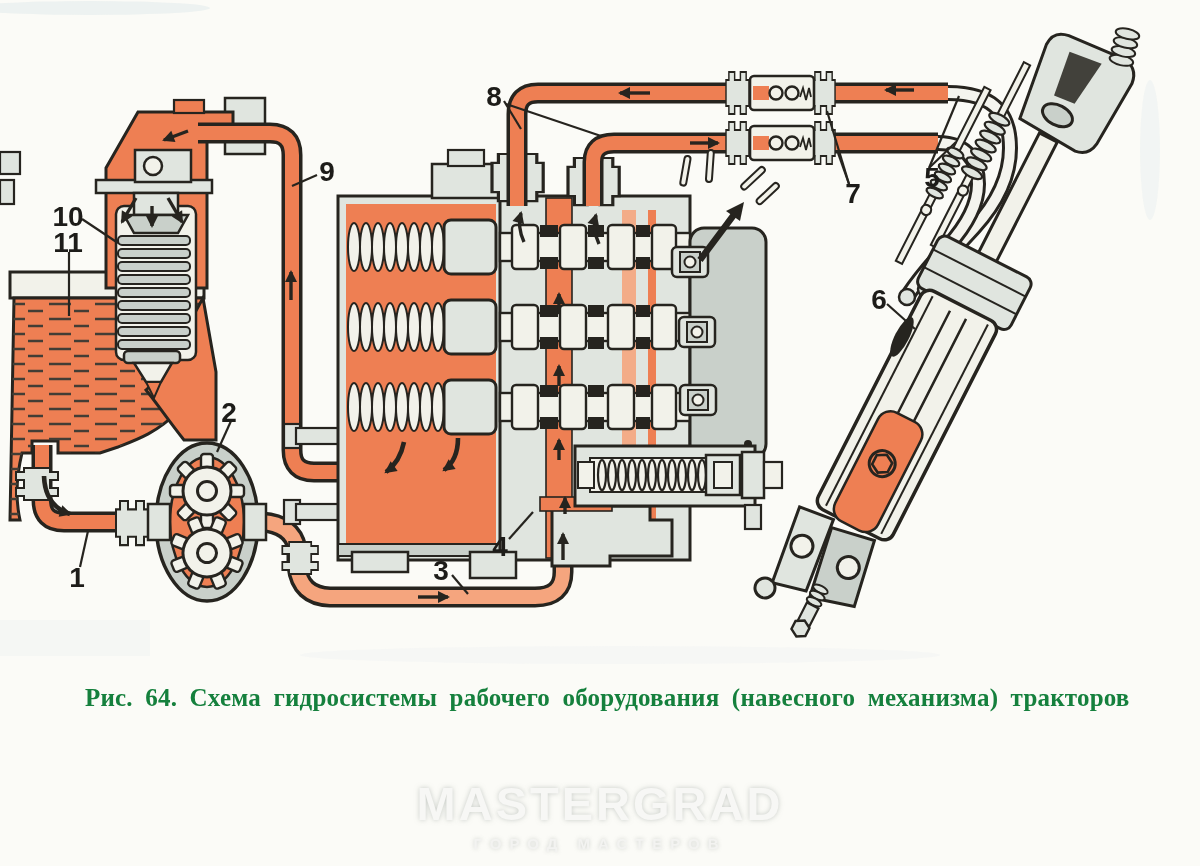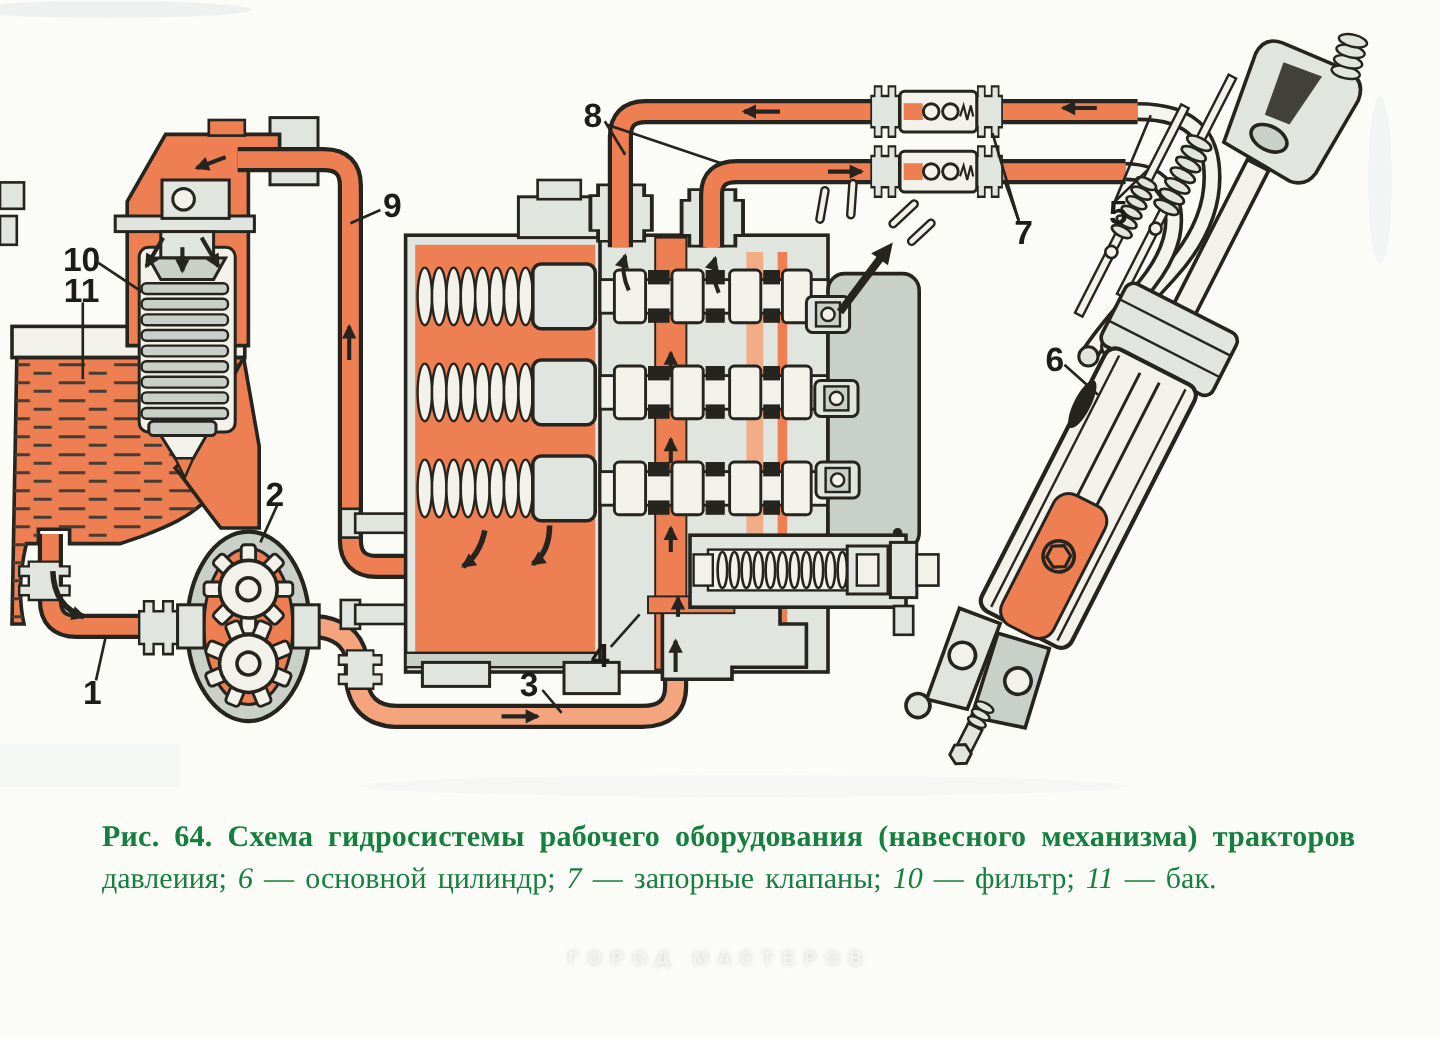--- a/index.html
+++ b/index.html
@@ -26,21 +26,21 @@
   .ldr{stroke:var(--c-outline,#26241f);stroke-width:2.2;}
   .lbl{font:700 28px "Liberation Sans",sans-serif;fill:#1d1c19;text-anchor:middle;}
   .caption{position:absolute;left:85px;top:684px;width:1112px;color:#15803d;
            font-family:Liberation Serif, serif;}
   .cap-title{font-size:25px;font-weight:700;letter-spacing:.2px;word-spacing:6px;white-space:nowrap;}
   .cap-line{font-size:25px;font-weight:400;margin-top:7px;word-spacing:3px;white-space:nowrap;}
   .it{font-style:italic;}
   .wm{position:absolute;left:0;right:0;top:776px;text-align:center;color:#f7f7f5;}
   .wm-title{font-size:47px;font-weight:800;letter-spacing:3px;
             text-shadow:0 0 5px rgba(150,158,152,.5);}
-  .wm-sub{font-size:15px;font-weight:700;letter-spacing:8px;margin-top:14px;color:#f3f3f1;
+  .wm-sub{font-size:15px;font-weight:700;letter-spacing:8px;margin-top:4px;color:#f3f3f1;
           text-shadow:0 0 4px rgba(150,158,152,.45);}
 </style>
 </head>
 <body>
 
 <div id="stage">
 <svg width="1200" height="866" viewBox="0 0 1200 866">
   <defs>
     <marker id="ah" markerUnits="userSpaceOnUse" markerWidth="18" markerHeight="16" refX="11" refY="7" orient="auto">
       <path d="M1,1 L13,7 L1,13 z" fill="#26241f"></path>
@@ -425,19 +425,19 @@
     <text class="lbl" x="853" y="203">7</text>
     <text class="lbl" x="494" y="106">8</text>
     <text class="lbl" x="327" y="181">9</text>
     <text class="lbl" x="68" y="226">10</text>
     <text class="lbl" x="68" y="252">11</text>
   </g>
 </svg>
 
   <div class="caption">
     <div class="cap-title">Рис. 64. Схема гидросистемы рабочего оборудования (навесного механизма) тракторов</div>
-    <div class="cap-line"><span>давлеиия; </span><span class="it">6</span><span> — основной цилиндр; </span><span class="it">7</span><span> — запорные клапаны; </span><span class="it">10</span><span> — фильтр; </span><span class="it">11</span><span> — бак.</span></div>
   </div>
 
   <div class="wm">
+    <div class="wm-title">MASTERGRAD</div>
     <div class="wm-sub">ГОРОД МАСТЕРОВ</div>
   </div>
 </div>
 
 </body></html>

